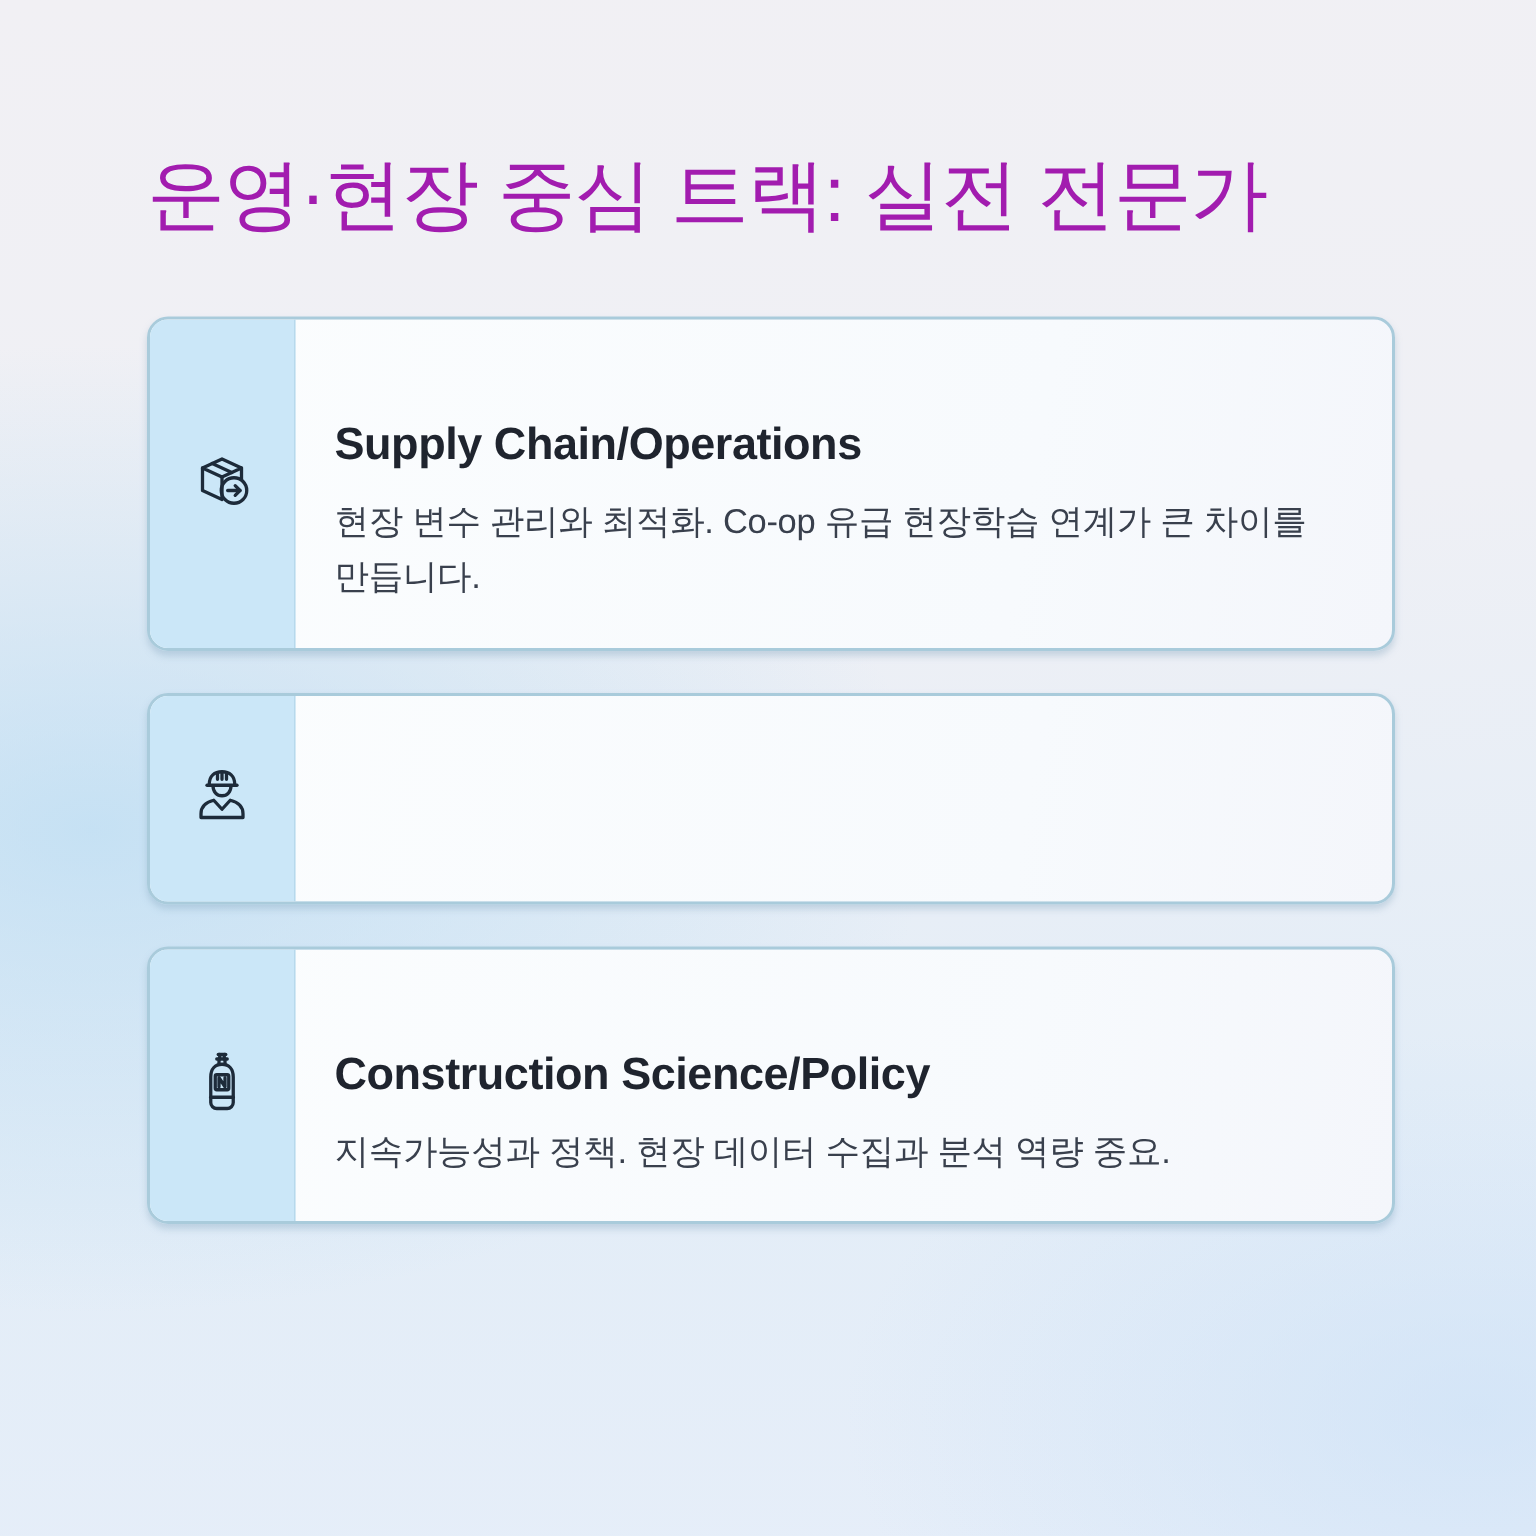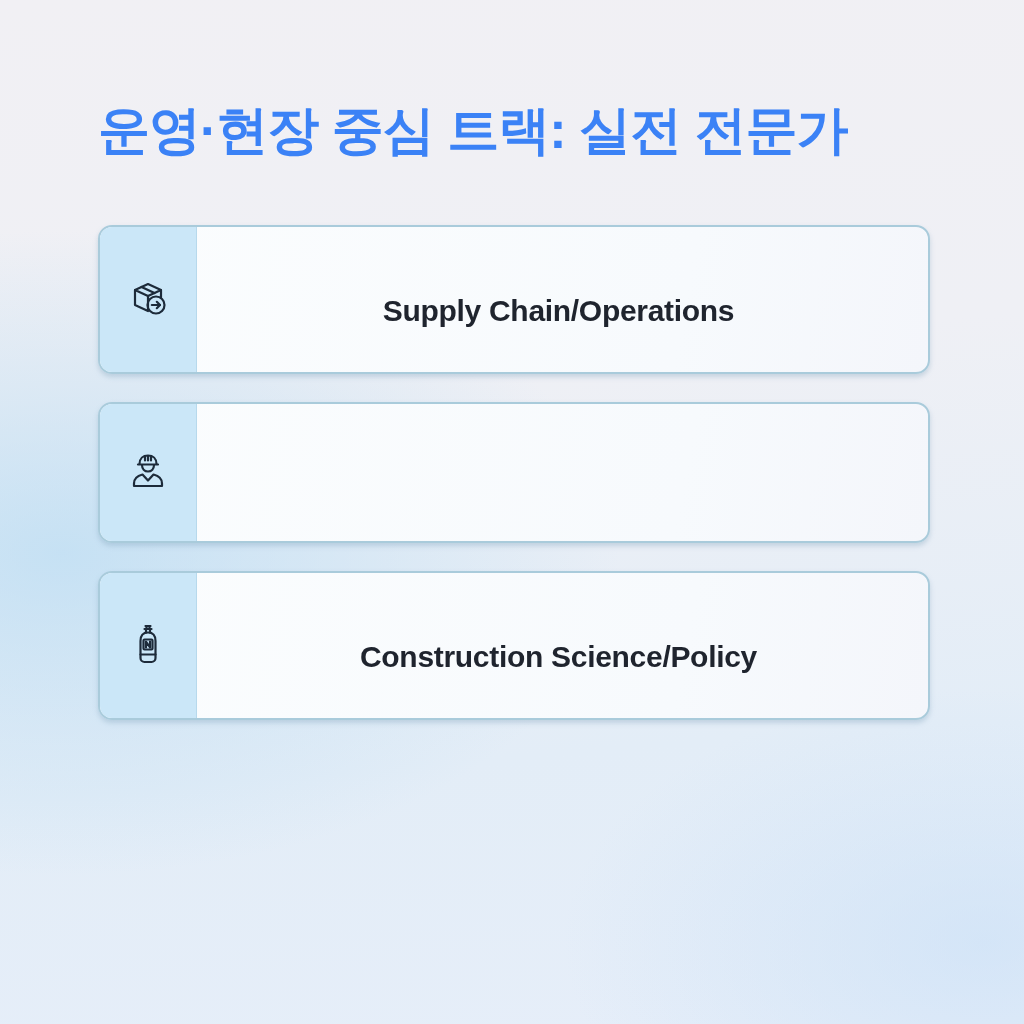--- a/index.html
+++ b/index.html
@@ -20,25 +20,25 @@
 
   .slide {
     position: relative;
     width: 1024px;
     height: 1024px;
     padding: 98px 94px 0 98px;
   }
 
   .page-title {
     font-size: 52px;
-    font-weight: 700;
+    font-weight: 400;
     letter-spacing: -1px;
-    color: #3b82f6;
+    color: #a21caf;
     line-height: 1.25;
-    margin-bottom: 62px;
+    margin-bottom: 48px;
   }
 
   .cards {
     display: flex;
     flex-direction: column;
     gap: 28px;
   }
 
   .card {
     display: flex;
@@ -67,21 +67,21 @@
     stroke-width: 2.2;
     fill: none;
     stroke-linecap: round;
     stroke-linejoin: round;
   }
 
   .card-content {
     flex: 1 1 auto;
     padding: 31px 34px 29px 26px;
     display: flex;
-    flex-direction: row;
+    flex-direction: column;
     justify-content: center;
     margin-top: 36px;
   }
 
   .card-title {
     font-size: 30px;
     font-weight: 700;
     color: #1f242e;
     letter-spacing: -0.3px;
     margin-bottom: 15px;
@@ -112,20 +112,21 @@
             <path d="M37 16 L37 23.5"></path>
             <path d="M17.5 13 L30.5 19"></path>
             <circle cx="32" cy="31" r="8.5"></circle>
             <path d="M27.8 31 L36 31"></path>
             <path d="M32.8 27.8 L36 31 L32.8 34.2"></path>
           </svg>
         </span>
       </div>
       <div class="card-content">
         <div class="card-title">Supply Chain/Operations</div>
+        <div class="card-desc">현장 변수 관리와 최적화. Co-op 유급 현장학습 연계가 큰 차이를 만듭니다.</div>
       </div>
     </div>
 
     <div class="card">
       <div class="card-strip">
         <span>
           <svg viewBox="0 0 48 48" aria-hidden="true">
             <path d="M15.5 17 C15.5 11.5 19 8.5 24 8.5 C29 8.5 32.5 11.5 32.5 17"></path>
             <path d="M14 17.5 L34 17.5"></path>
             <path d="M21 9.5 L21 13.5 M24 9 L24 13.5 M27 9.5 L27 13.5"></path>
@@ -148,18 +149,19 @@
             <path d="M22 9 L22 12.5 M26 9 L26 12.5"></path>
             <path d="M16.5 21 C16.5 15.5 19.5 12.5 24 12.5 C28.5 12.5 31.5 15.5 31.5 21 L31.5 38 C31.5 40.2 29.7 42 27.5 42 L20.5 42 C18.3 42 16.5 40.2 16.5 38 Z"></path>
             <path d="M16.5 34.5 L31.5 34.5"></path>
             <rect x="19.5" y="19.5" width="9" height="10" rx="1"></rect>
             <path d="M22 27.5 L22 21.5 L26 27.5 L26 21.5"></path>
           </svg>
         </span>
       </div>
       <div class="card-content">
         <div class="card-title">Construction Science/Policy</div>
+        <div class="card-desc">지속가능성과 정책. 현장 데이터 수집과 분석 역량 중요.</div>
       </div>
     </div>
 
 
   </div>
 </div>
 
 </body></html>

